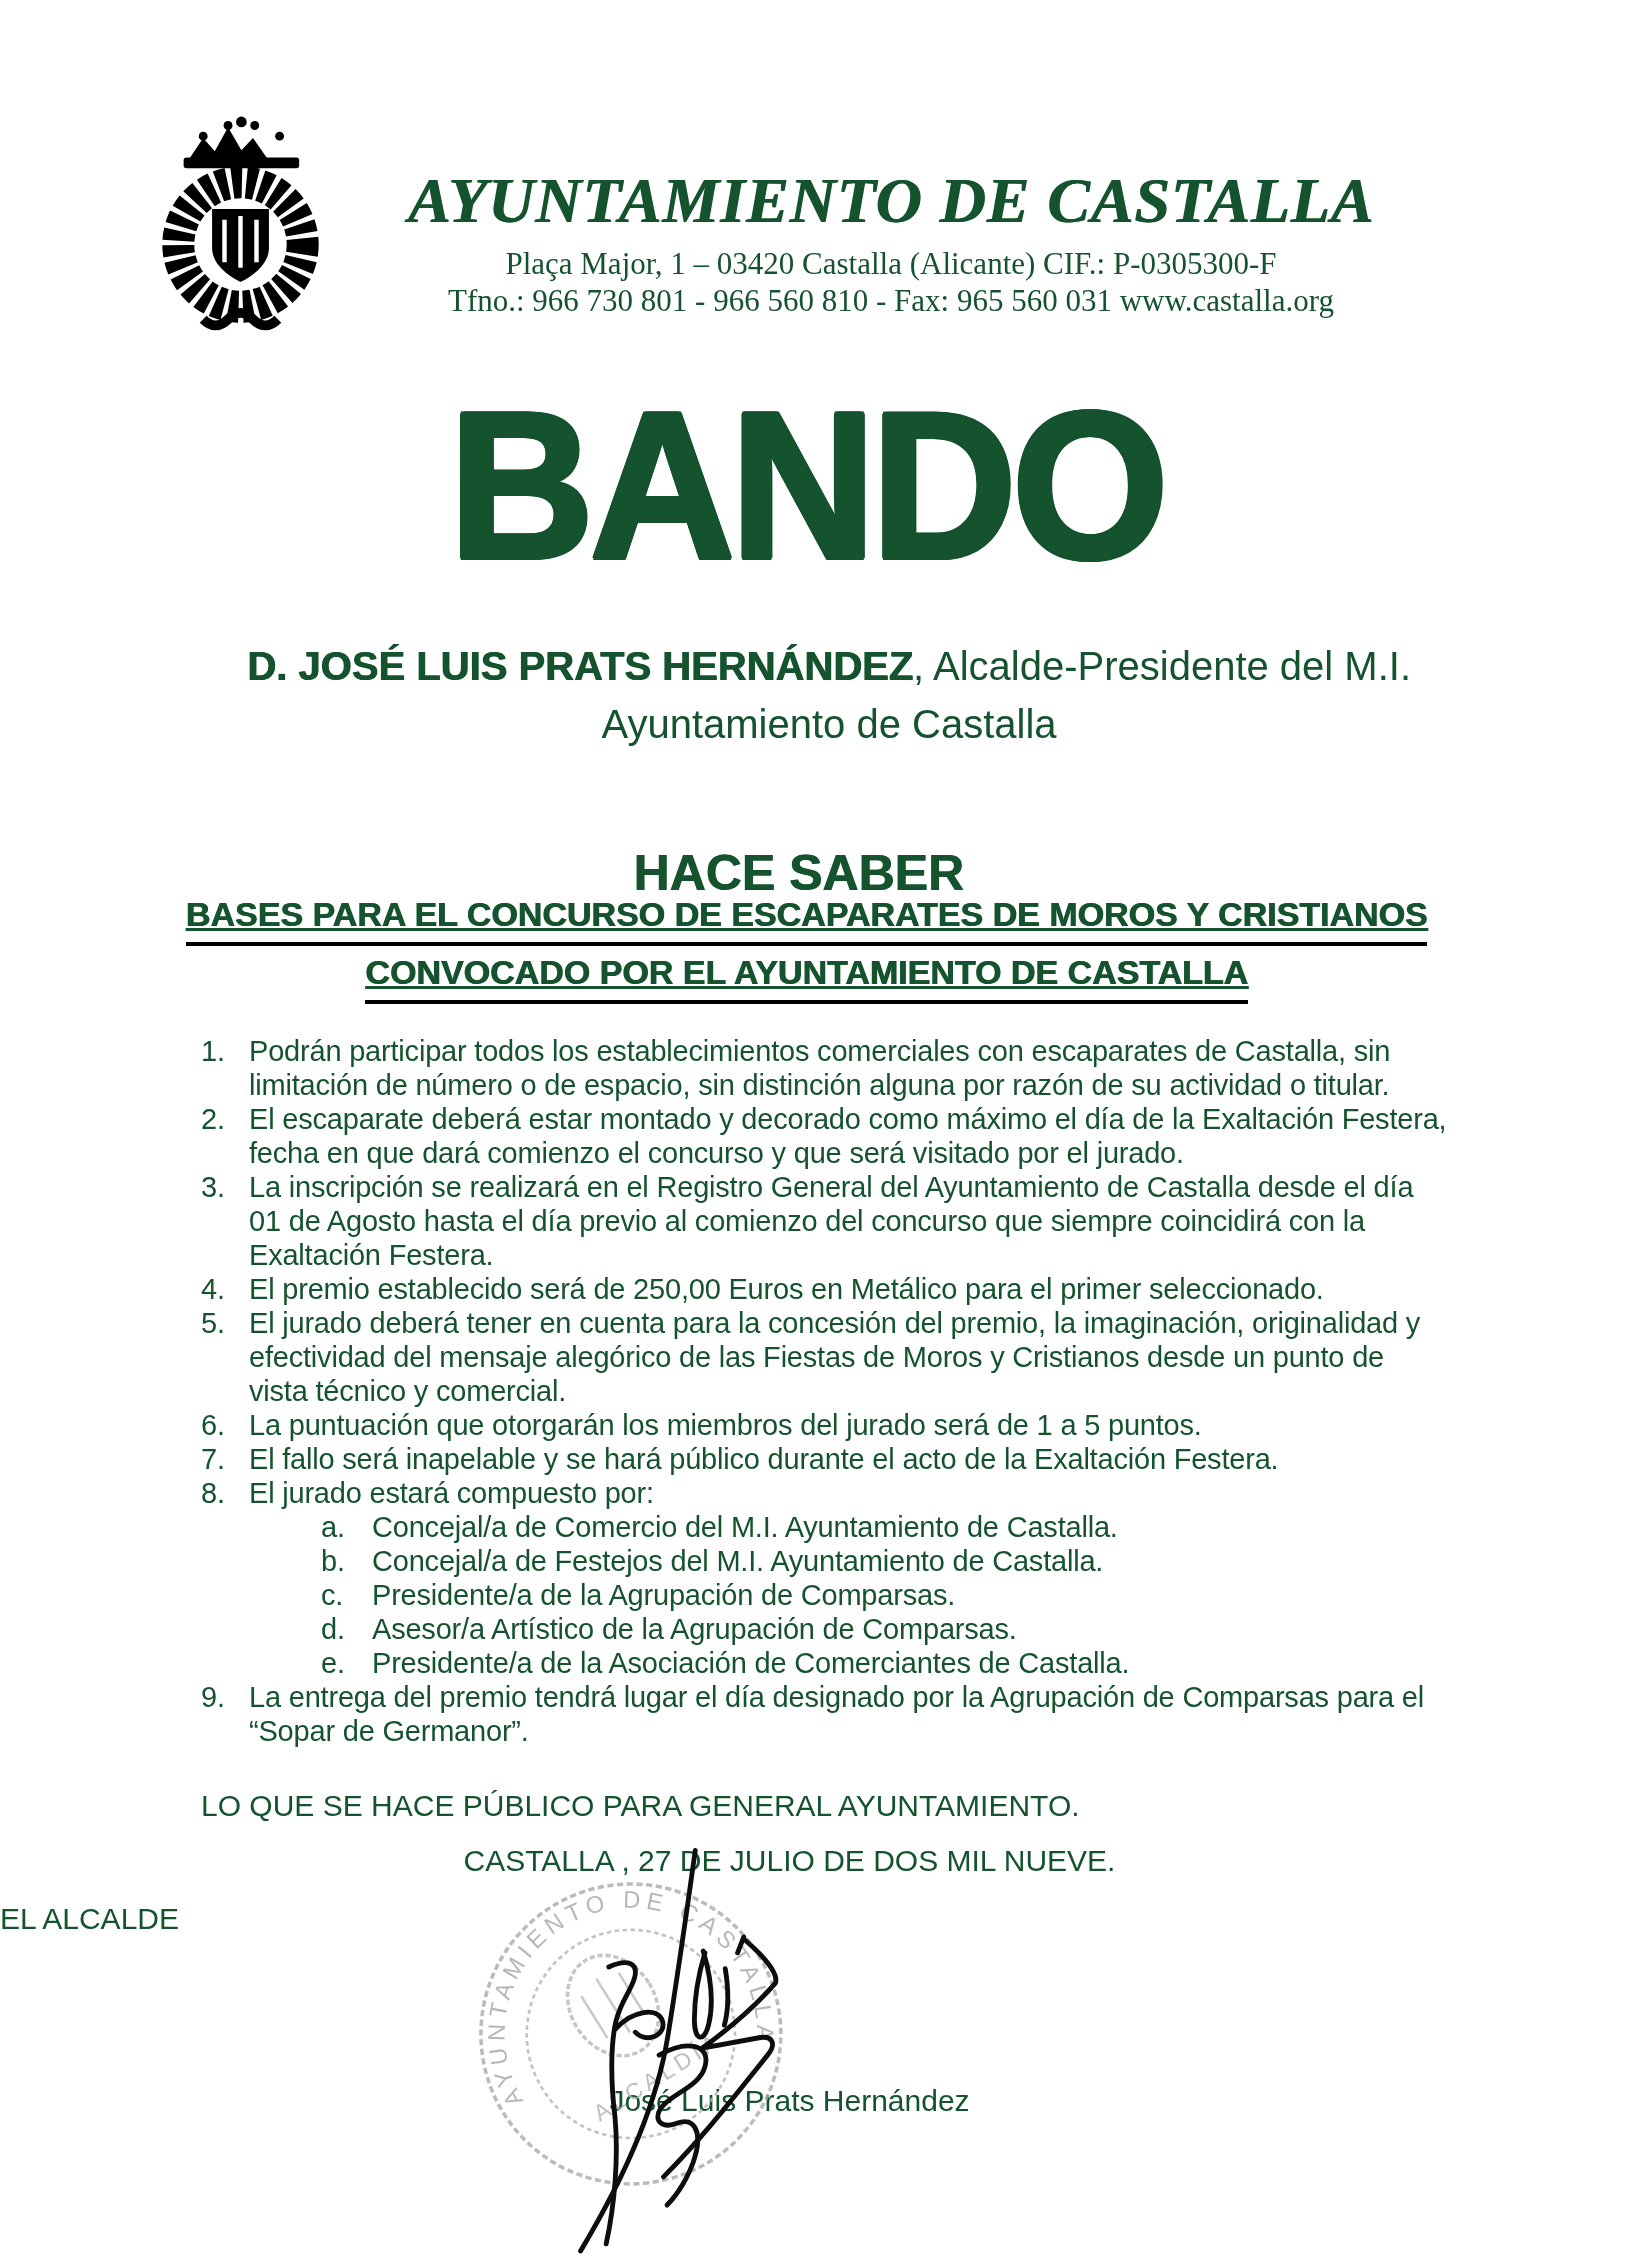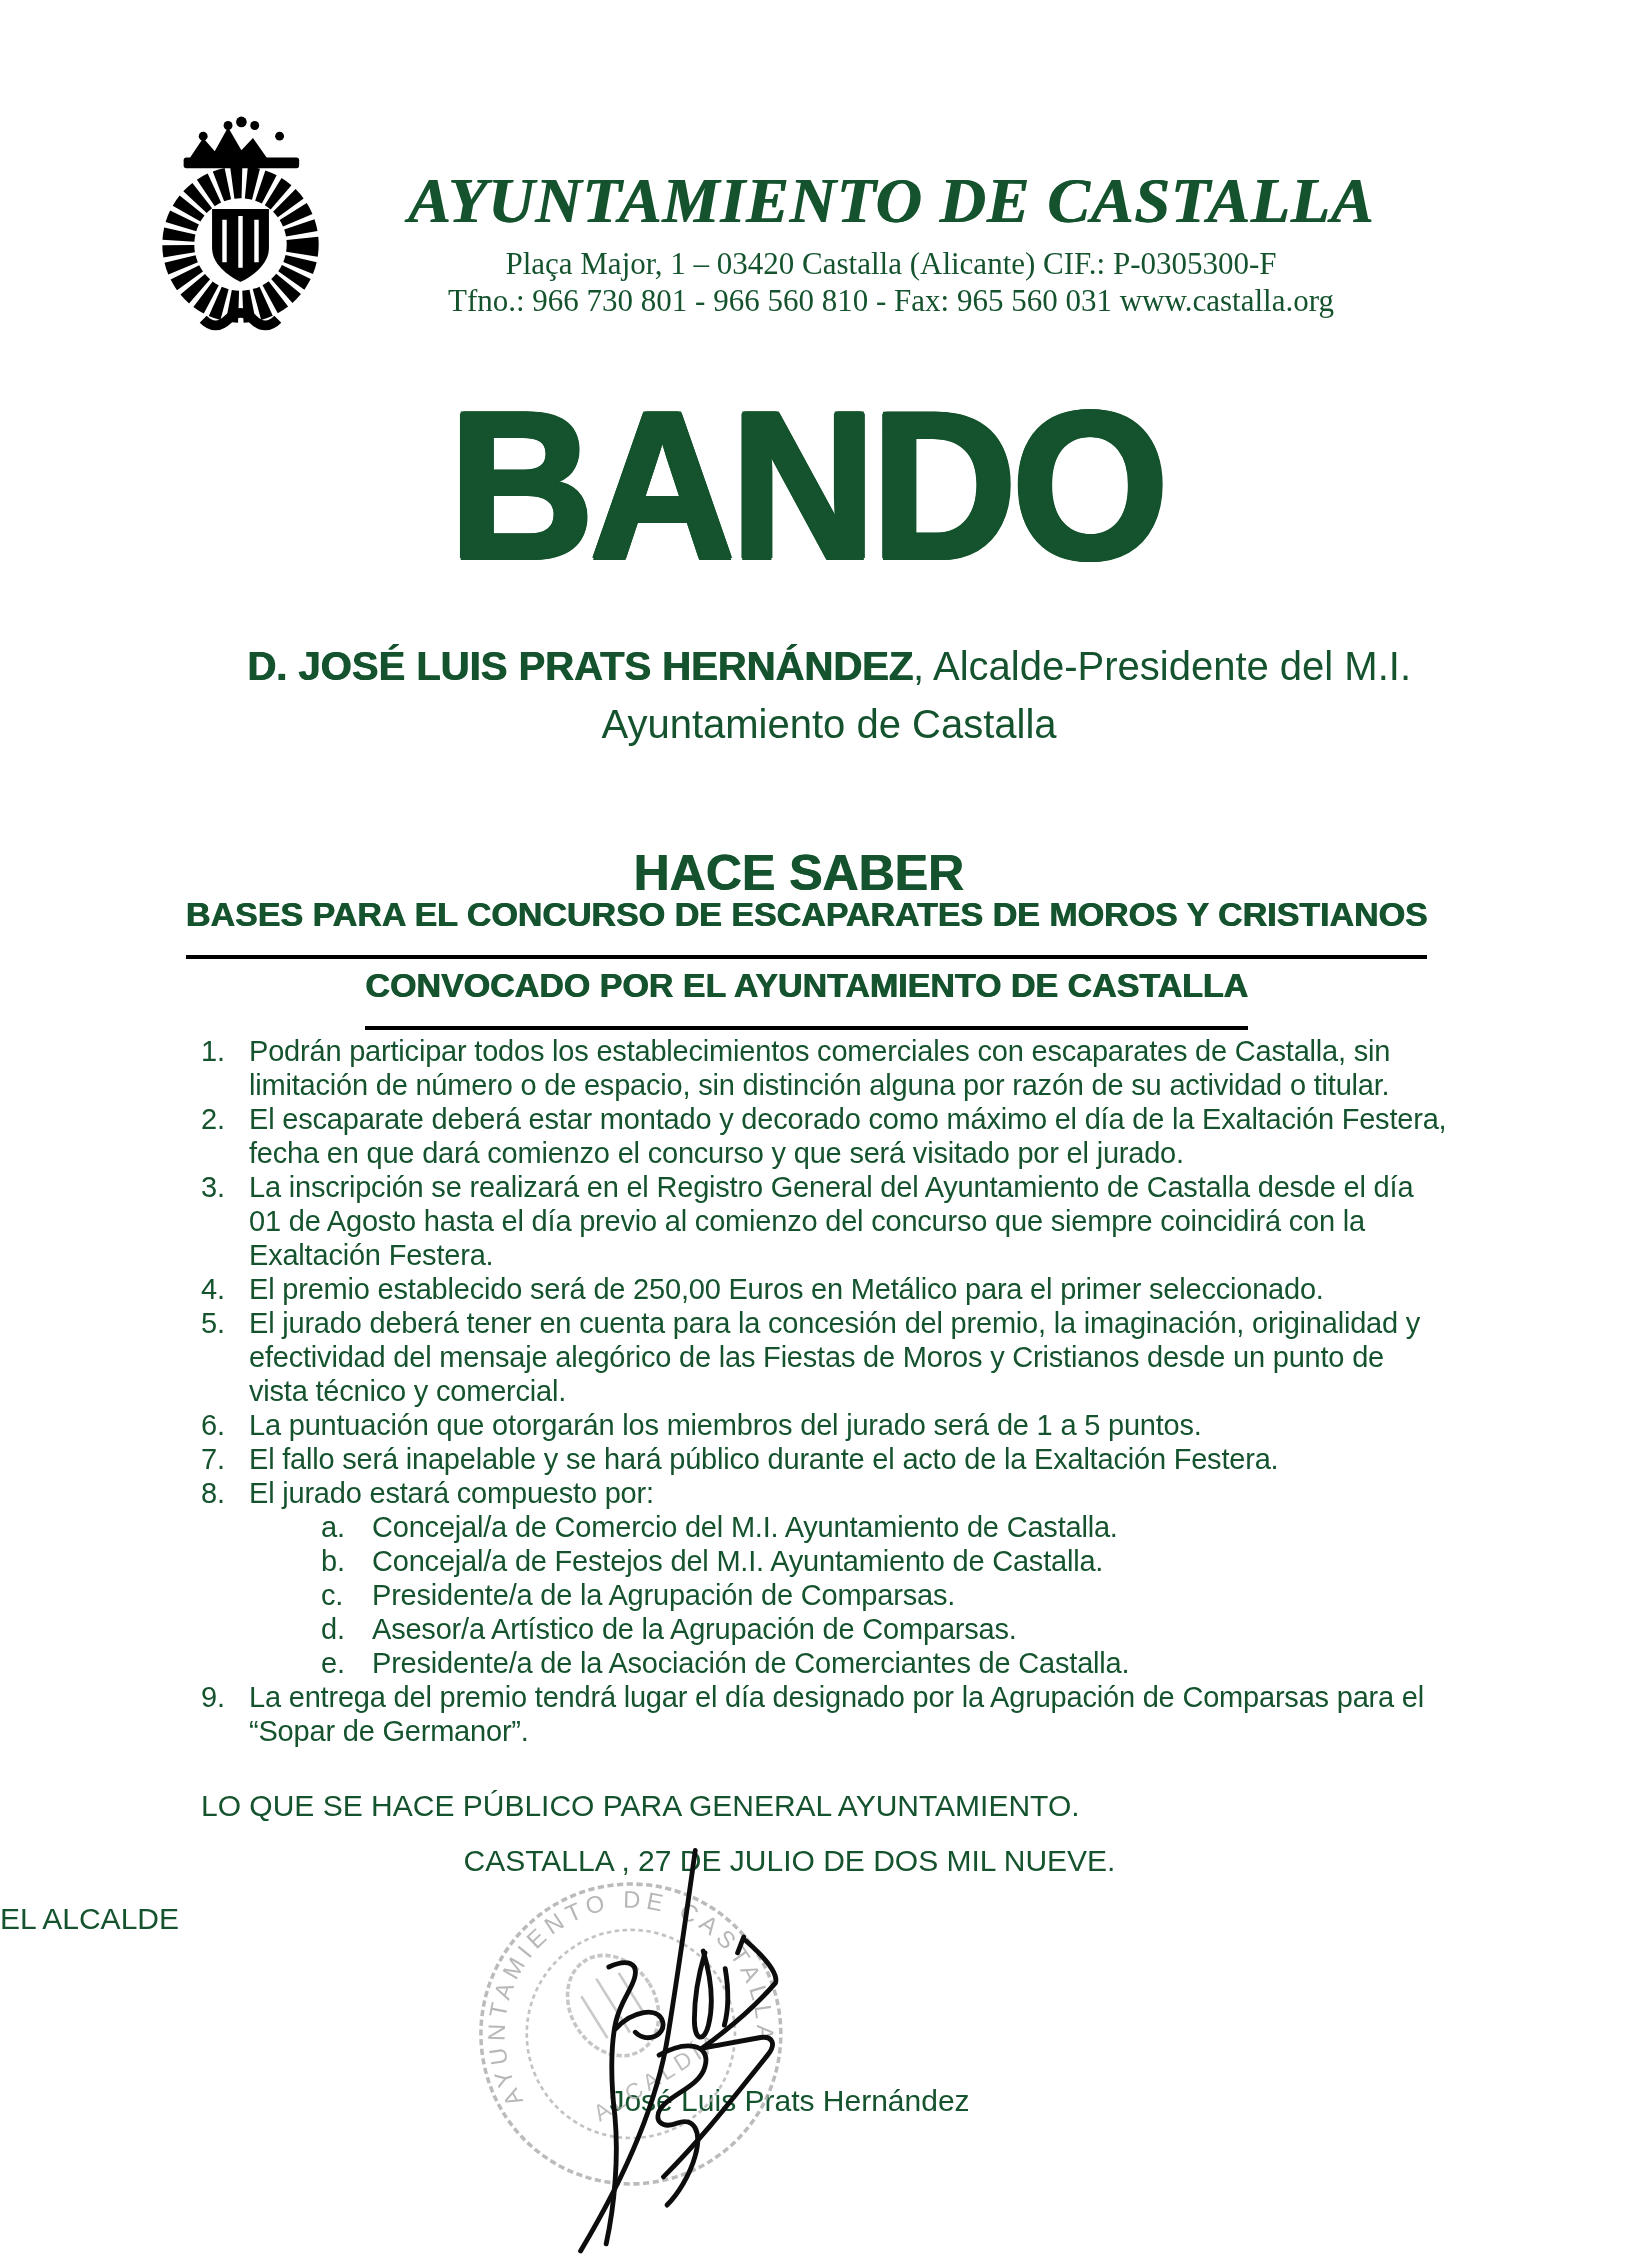--- a/index.html
+++ b/index.html
@@ -39,21 +39,21 @@
   
   .issuer{position:absolute;left:0;top:637px;width:1570px;text-align:center;
           font-size:40px;line-height:58px;margin-left:44px;}
   .issuer .b{font-weight:700;text-shadow:0.9px 0 currentColor;}
   
   .hace{position:absolute;left:0;top:796px;width:1597px;text-align:center;
         font-size:50px;font-weight:700;letter-spacing:0px;text-shadow:0.9px 0 currentColor;margin-top:48px;}
   
   .subject{position:absolute;left:0;top:895px;width:1613px;text-align:center;
            font-size:34px;font-weight:700;line-height:39px;text-shadow:0.9px 0 currentColor;}
-  .subject .u{display:inline-block;border-bottom:4.4px solid #000;padding-bottom:21px;}
+  .subject .u{display:inline-block;border-bottom:4.4px solid #000;padding-bottom:8px;text-decoration:underline;}
   .subject .row{margin-bottom:7px;}
   
   .rules{position:absolute;left:201px;top:1034px;width:1246px;
          font-size:29px;line-height:34px;letter-spacing:-0.2px;}
   .rule{display:grid;grid-template-columns:48px 1fr;}
   .rule .num{}
   .sub{margin-left:120px;}
   .subrule{display:grid;grid-template-columns:51px 1fr;}
   
   .closing{position:absolute;left:201px;top:1789px;font-size:30px;white-space:nowrap;}

